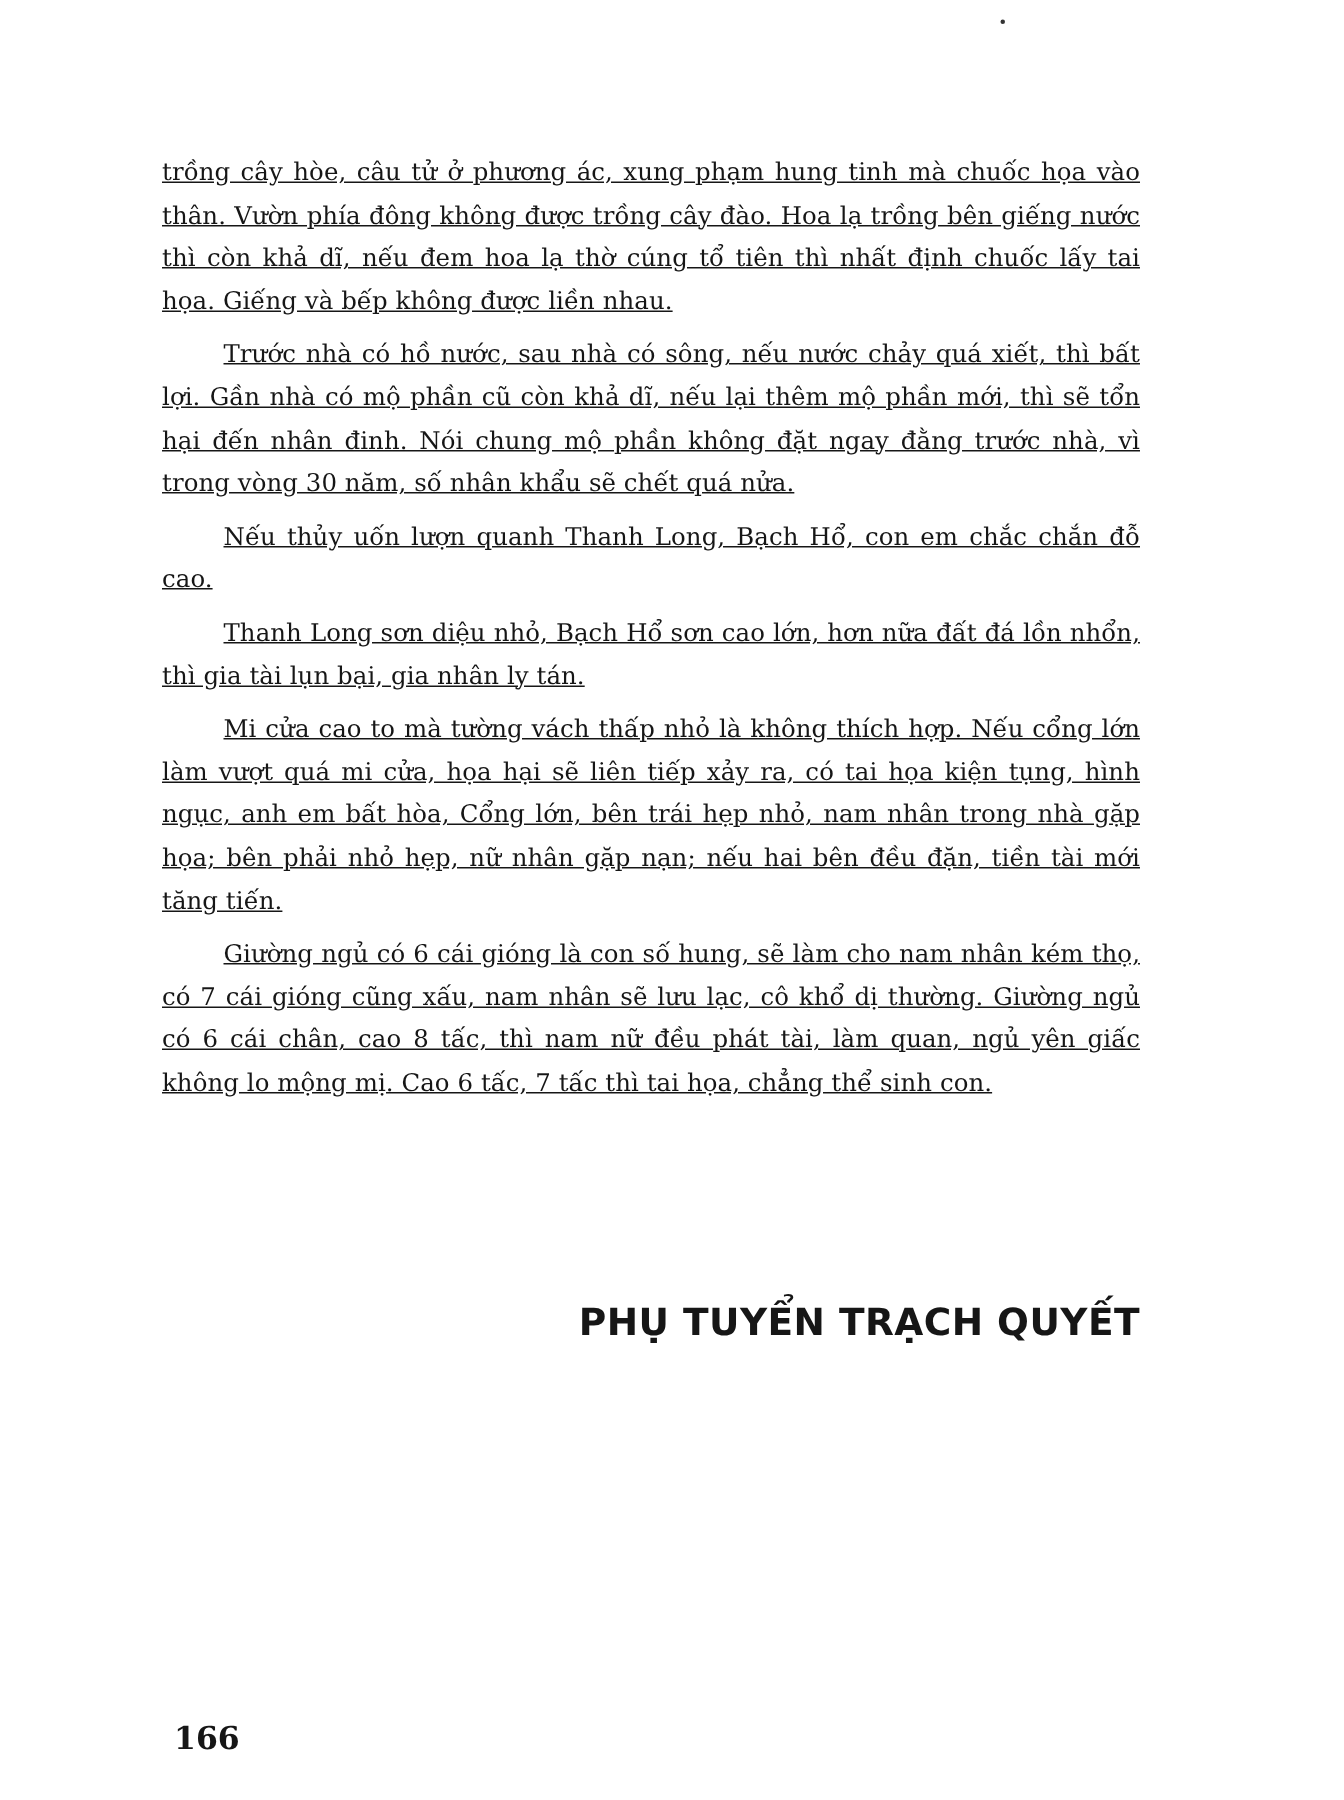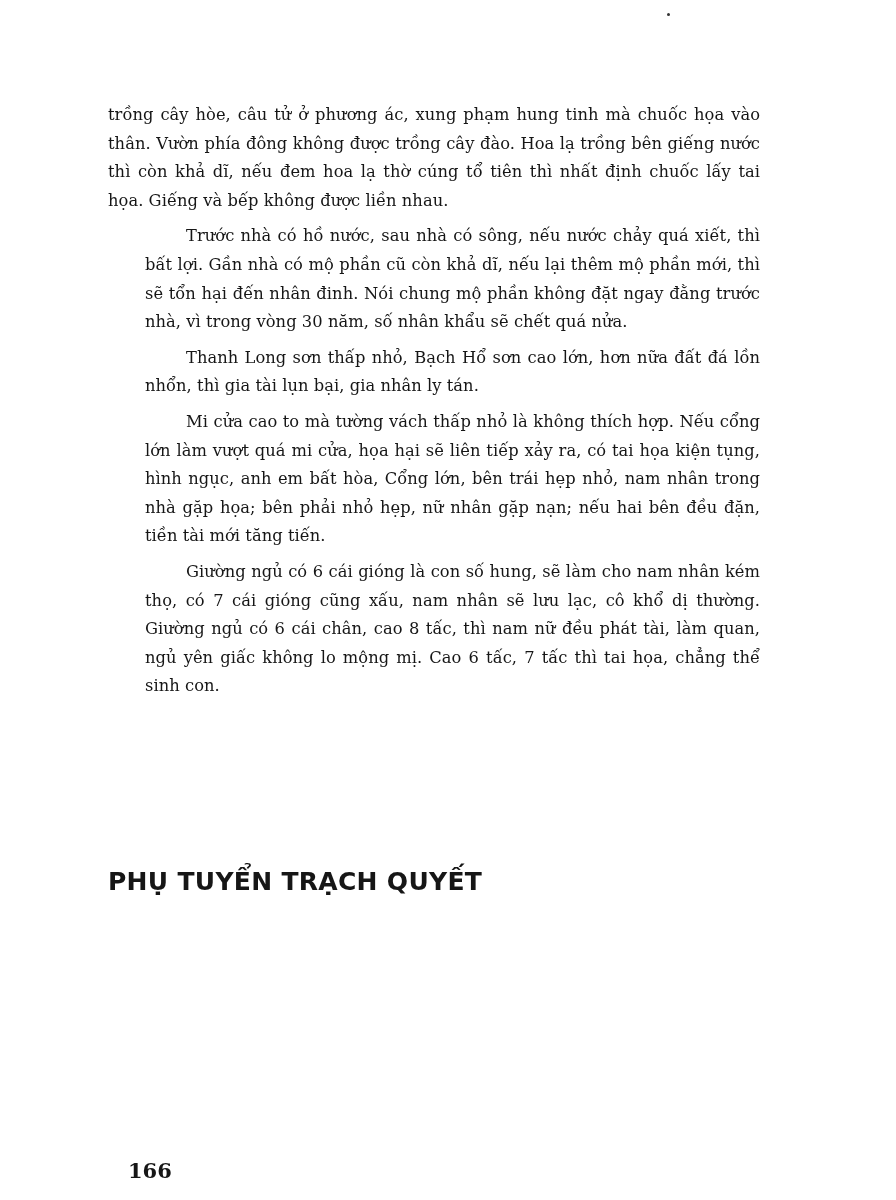--- a/index.html
+++ b/index.html
@@ -20,57 +20,59 @@
     left: 108px; top: 101px;
     width: 652px;
   }
   .para {
     margin: 0 0 7px 0;
     font-size: 16.3px;
     line-height: 28.6px;
     text-align: justify;
     text-align-last: left;
     letter-spacing: 0.05px;
+    text-decoration: underline;
   }
-  .para.indent { text-indent: 41px; margin-left: 37px; }
+  .para.indent { text-indent: 41px; }
   .heading {
     position: absolute;
     left: 0; top: 766px;
     width: 652px;
-    text-align: left;
+    text-align: right;
     font-family: "DejaVu Sans", "Liberation Sans", sans-serif;
     font-weight: bold;
     font-size: 25px;
     letter-spacing: 0.3px;
     margin: 0;
   }
   .section2 {
     position: absolute;
     left: 0; top: 845px;
     width: 652px;
   }
   .pagenum {
     position: absolute;
     left: 116px; top: 1146px;
     font-family: "DejaVu Serif", "Liberation Serif", serif;
     font-weight: bold;
     font-size: 21px;
-    margin: 12px;
+    margin: 0;
   }
 </style>
 </head>
 <body>
 
 <div class="speck"></div>
 
 <div class="page">
   <div>
     <p class="para">trồng cây hòe, câu tử ở phương ác, xung phạm hung tinh mà chuốc họa vào thân. Vườn phía đông không được trồng cây đào. Hoa lạ trồng bên giếng nước thì còn khả dĩ, nếu đem hoa lạ thờ cúng tổ tiên thì nhất định chuốc lấy tai họa. Giếng và bếp không được liền nhau.</p>
     <p class="para indent">Trước nhà có hồ nước, sau nhà có sông, nếu nước chảy quá xiết, thì bất lợi. Gần nhà có mộ phần cũ còn khả dĩ, nếu lại thêm mộ phần mới, thì sẽ tổn hại đến nhân đinh. Nói chung mộ phần không đặt ngay đằng trước nhà, vì trong vòng 30 năm, số nhân khẩu sẽ chết quá nửa.</p>
-    <p class="para indent">Thanh Long sơn thấp nhỏ, Bạch Hổ sơn cao lớn, hơn nữa đất đá lồn nhổn, thì gia tài lụn bại, gia nhân ly tán.</p>
+    <p class="para indent">Nếu thủy uốn lượn quanh Thanh Long, Bạch Hổ, con em chắc chắn đỗ cao.</p>
+    <p class="para indent">Thanh Long sơn diệu nhỏ, Bạch Hổ sơn cao lớn, hơn nữa đất đá lồn nhổn, thì gia tài lụn bại, gia nhân ly tán.</p>
     <p class="para indent">Mi cửa cao to mà tường vách thấp nhỏ là không thích hợp. Nếu cổng lớn làm vượt quá mi cửa, họa hại sẽ liên tiếp xảy ra, có tai họa kiện tụng, hình ngục, anh em bất hòa, Cổng lớn, bên trái hẹp nhỏ, nam nhân trong nhà gặp họa; bên phải nhỏ hẹp, nữ nhân gặp nạn; nếu hai bên đều đặn, tiền tài mới tăng tiến.</p>
     <p class="para indent">Giường ngủ có 6 cái gióng là con số hung, sẽ làm cho nam nhân kém thọ, có 7 cái gióng cũng xấu, nam nhân sẽ lưu lạc, cô khổ dị thường. Giường ngủ có 6 cái chân, cao 8 tấc, thì nam nữ đều phát tài, làm quan, ngủ yên giấc không lo mộng mị. Cao 6 tấc, 7 tấc thì tai họa, chẳng thể sinh con.</p>
   </div>
 
   <h2 class="heading">PHỤ TUYỂN TRẠCH QUYẾT</h2>
 
   <div class="section2">
   </div>
 </div>
 

